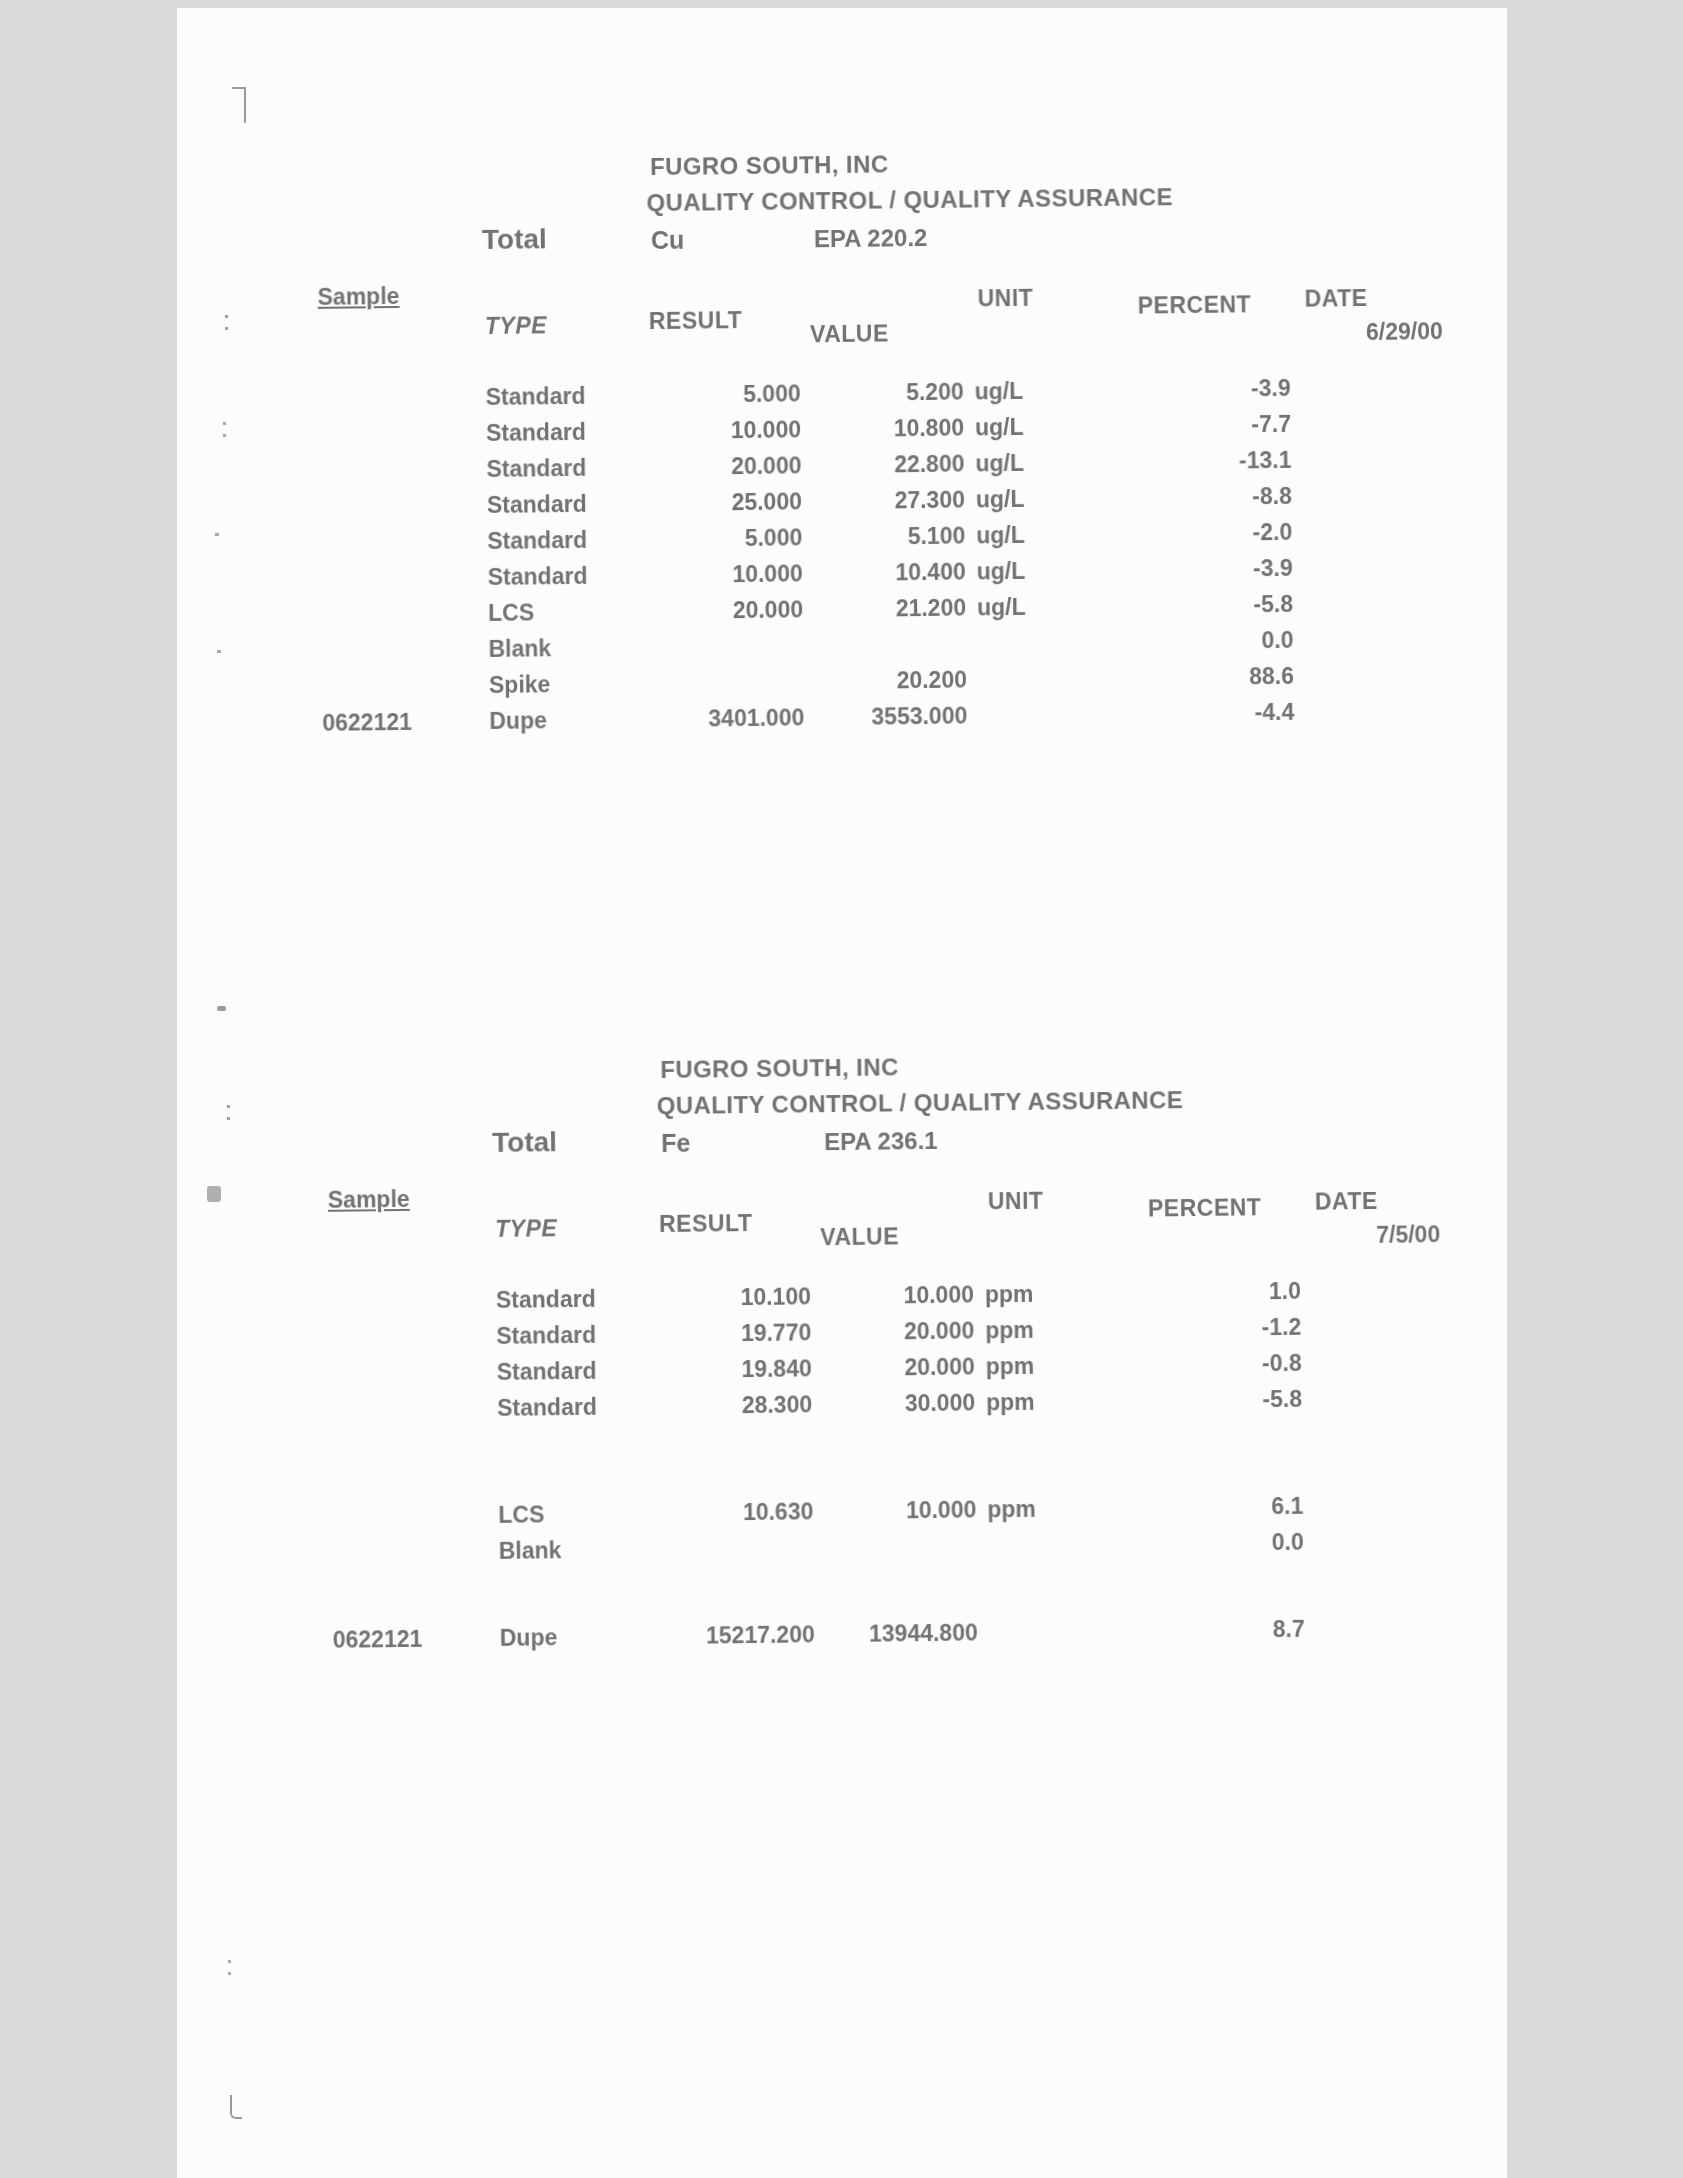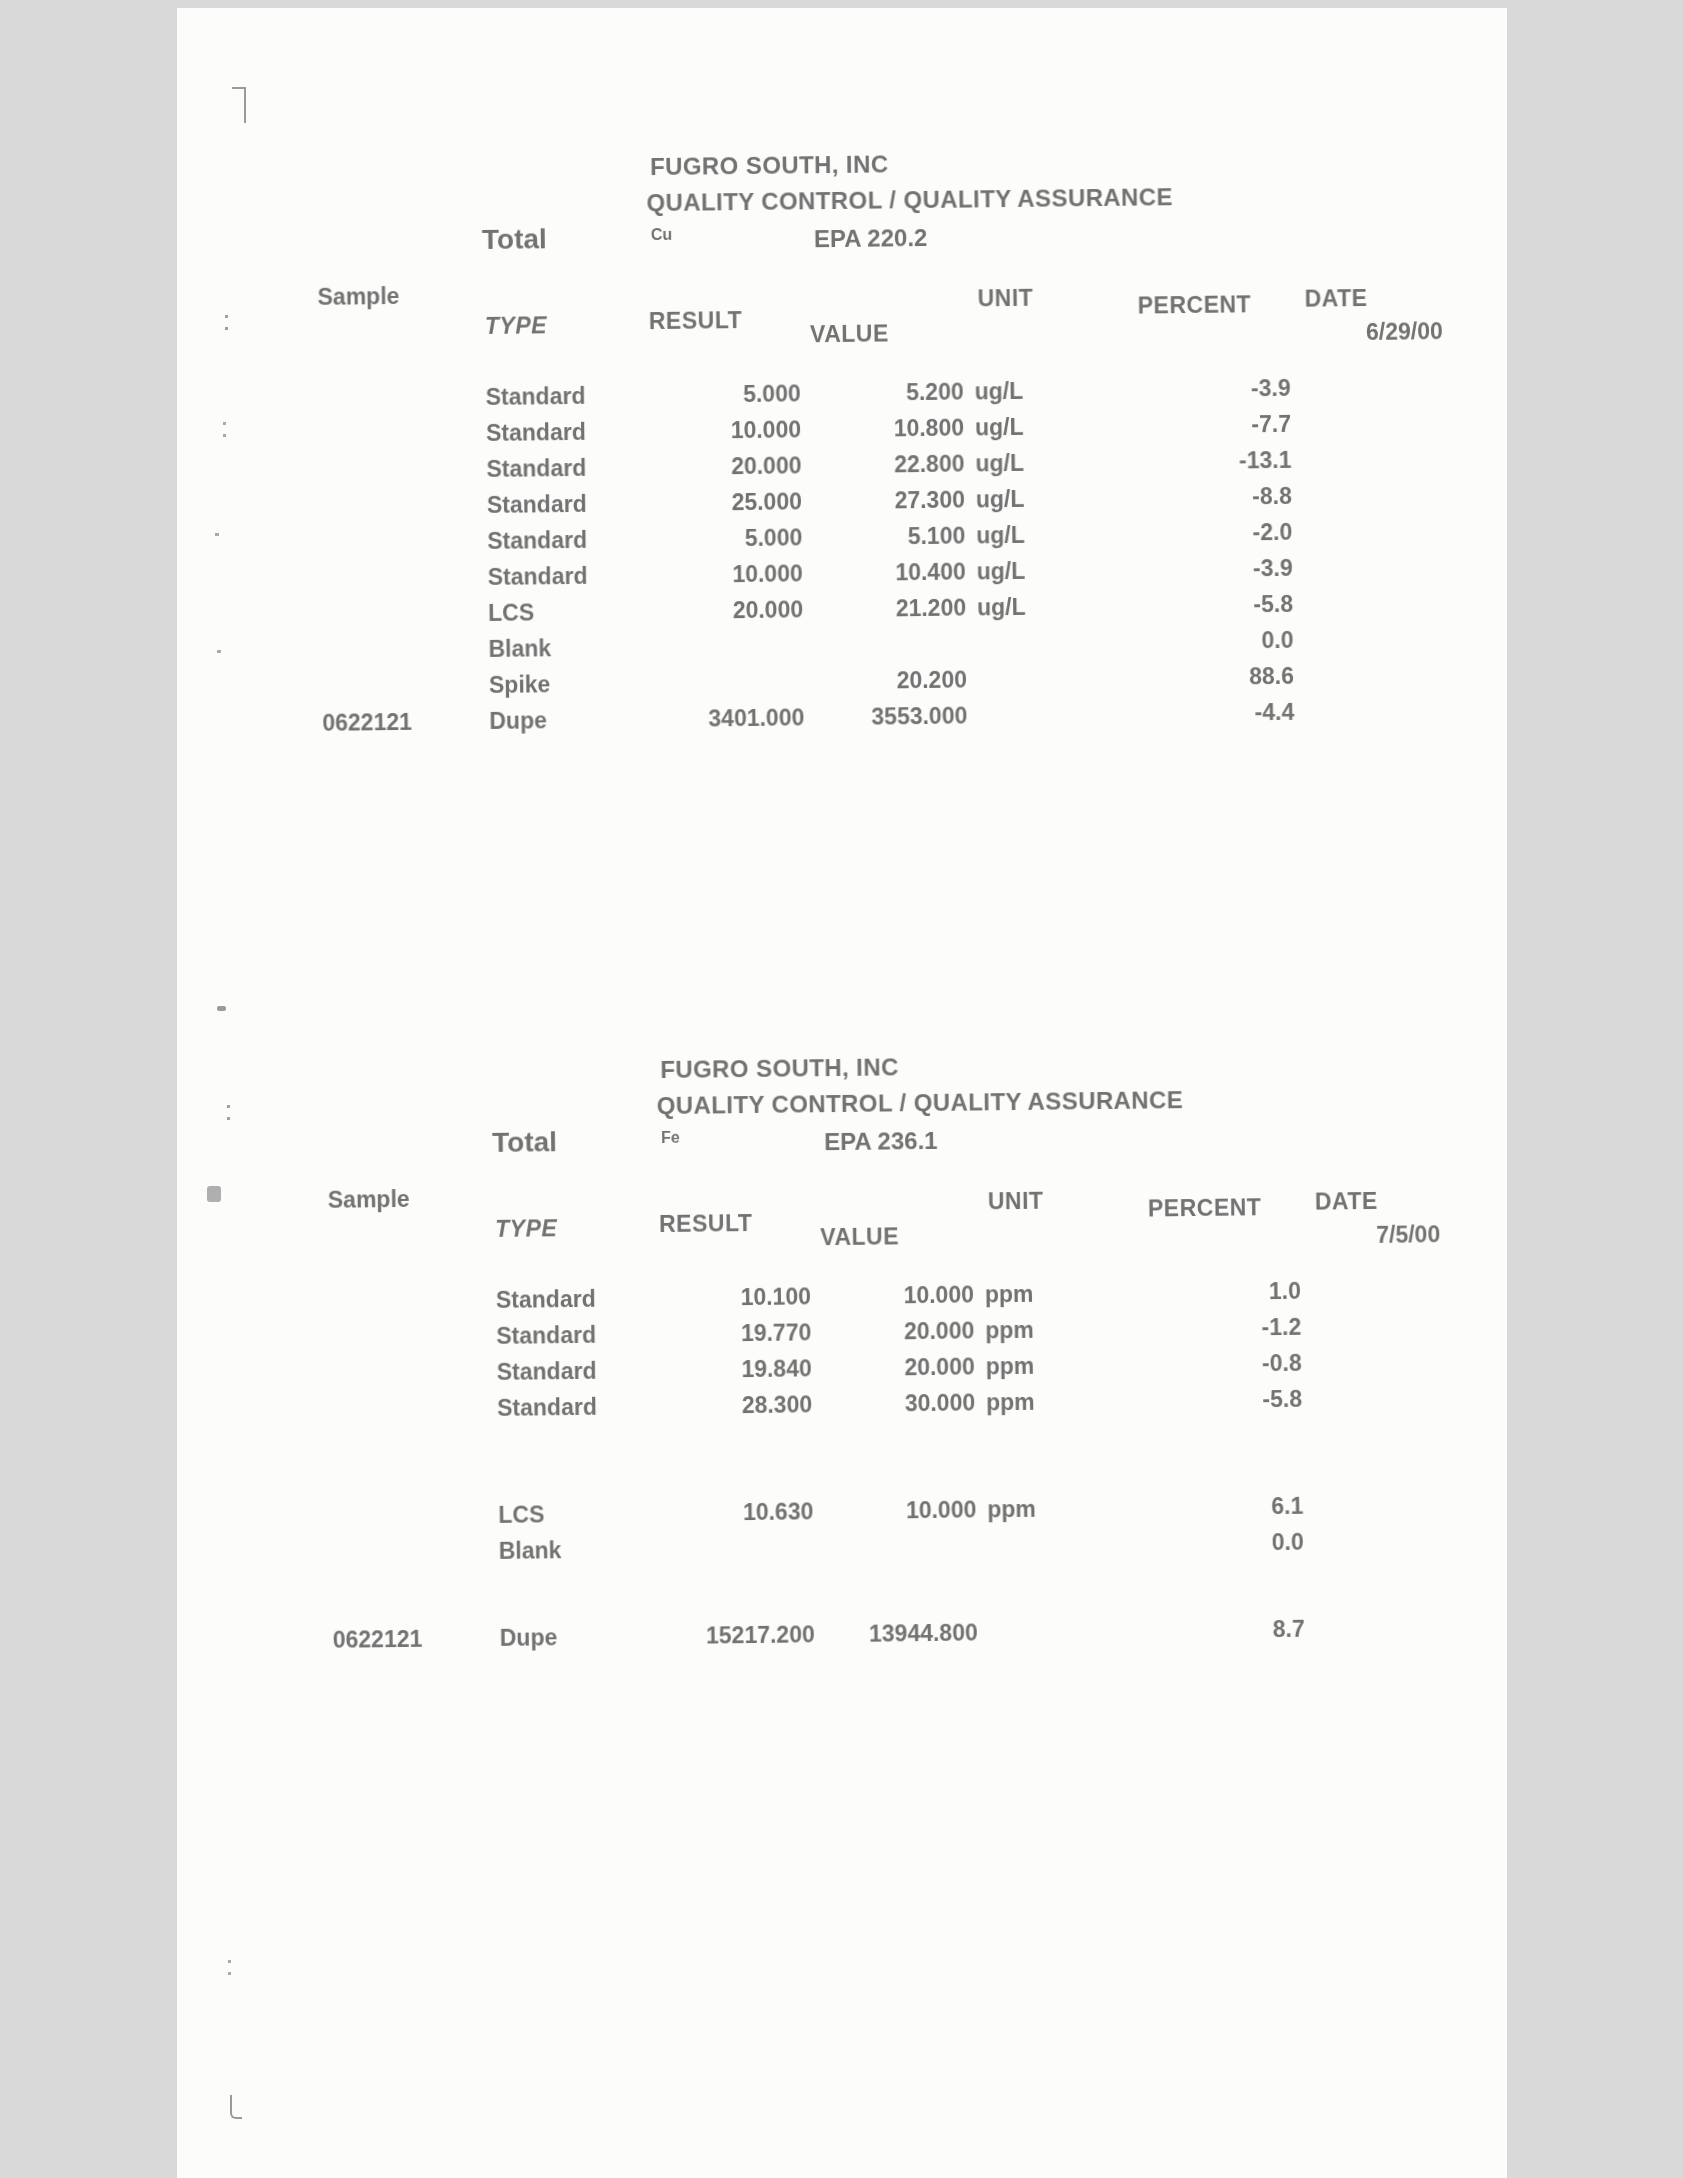--- a/index.html
+++ b/index.html
@@ -19,23 +19,23 @@
     transform:rotate(-0.65deg);
     transform-origin:218px 416px;
     filter:blur(0.2px) contrast(1.05);
   }
   .qc-table { position:absolute; left:0; width:1683px; }
   .qc-table span, .qc-table div { white-space:nowrap; }
 
   .company      { position:absolute; left:476px; top:0;    font-size:24px; letter-spacing:0.4px; }
   .subtitle     { position:absolute; left:472px; top:36px;  font-size:24px; letter-spacing:0.4px; }
   .total-label  { position:absolute; left:307px; top:69px;  font-size:28px;text-align:right; }
-  .analyte      { position:absolute; left:476px; top:73px;  font-size:16px; }
+  .analyte      { position:absolute; left:476px; top:73px;  font-size:25px; }
   .method       { position:absolute; left:639px; top:74px;  font-size:24px; }
-  .sample-header{ position:absolute; left:142px; top:127px; font-size:23px; }
+  .sample-header{ position:absolute; left:142px; top:127px; font-size:23px;text-decoration:underline; }
   .hdr-type     { position:absolute; left:309px; top:158px; font-size:23px; letter-spacing:0.5px;font-style:italic; }
   .hdr-result   { position:absolute; left:473px; top:155px; font-size:23px; letter-spacing:0.5px; }
   .hdr-value    { position:absolute; left:634px; top:170px; font-size:23px; letter-spacing:0.5px; }
   .hdr-unit     { position:absolute; left:802px; top:136px; font-size:23px; letter-spacing:0.5px; }
   .hdr-percent  { position:absolute; left:962px; top:145px; font-size:23px; letter-spacing:0.5px; }
   .hdr-date     { position:absolute; left:1129px; top:140px; font-size:23px; letter-spacing:0.5px; }
   .date-value   { position:absolute; left:1190px; top:174px; font-size:23px; }
 
   .rows { position:absolute; left:0; top:229px; width:1683px; }
   .row  { position:relative; height:36px; }

